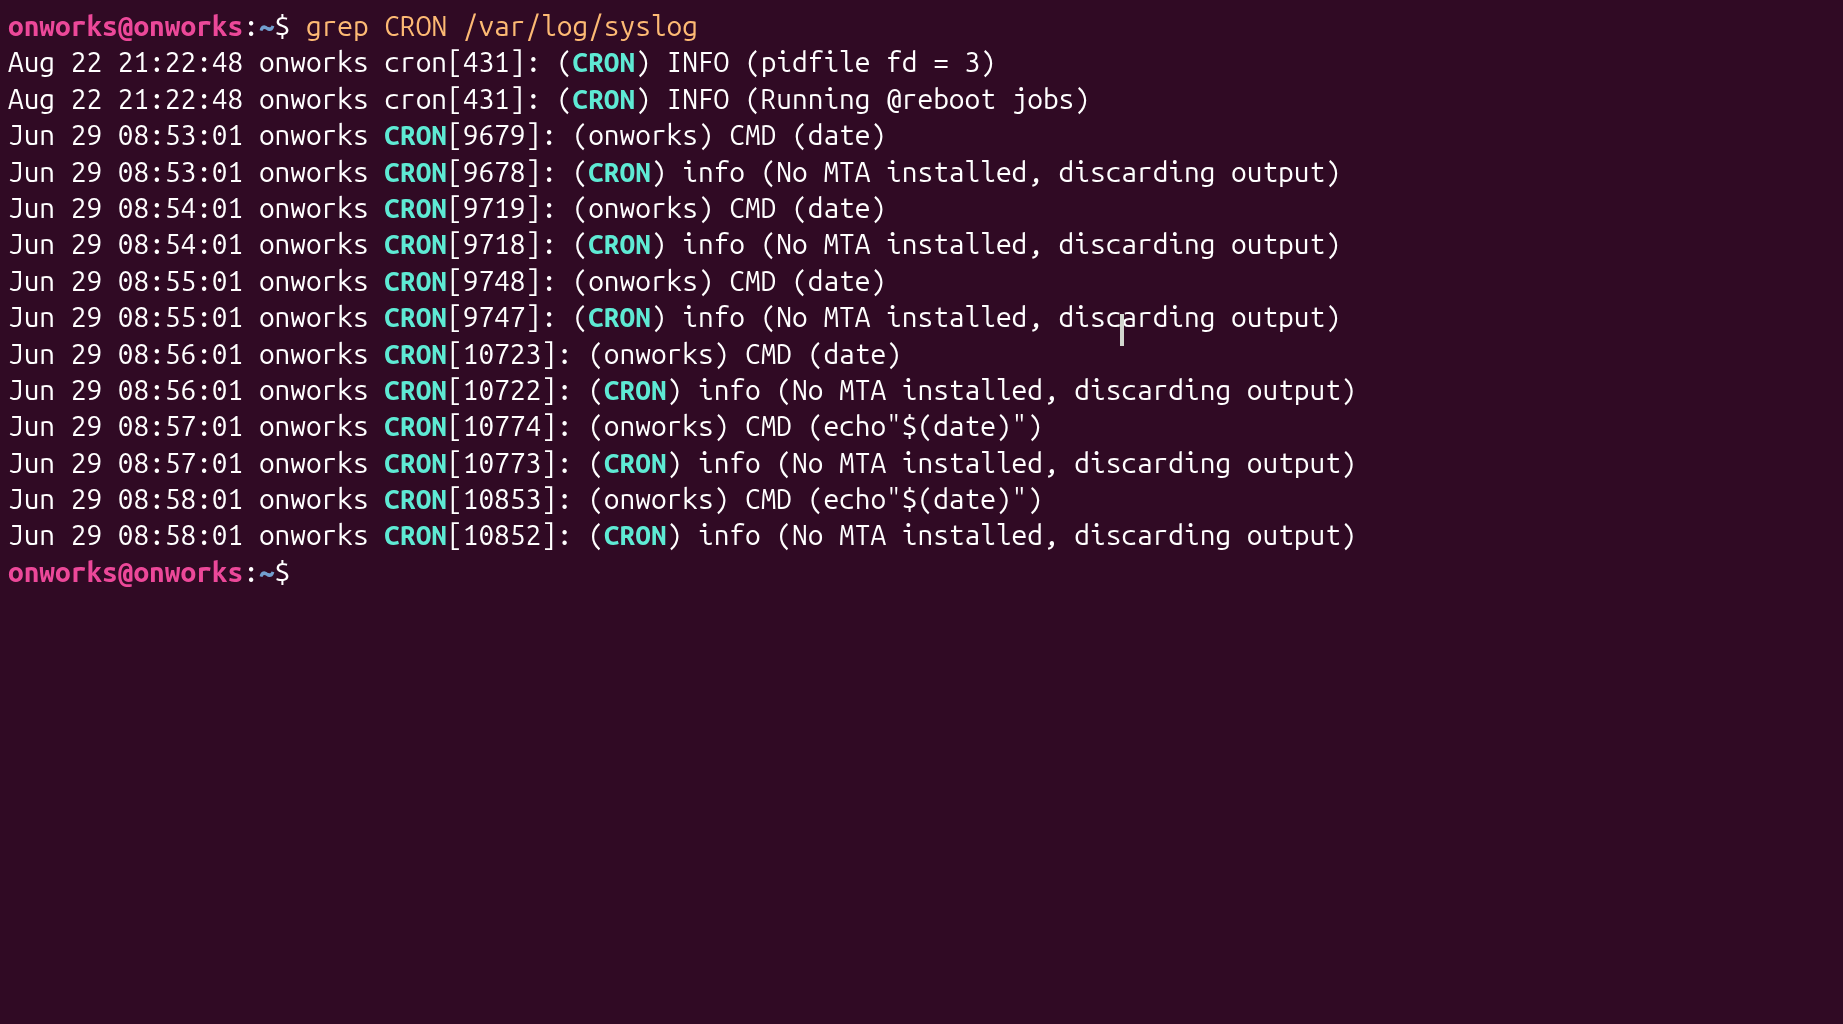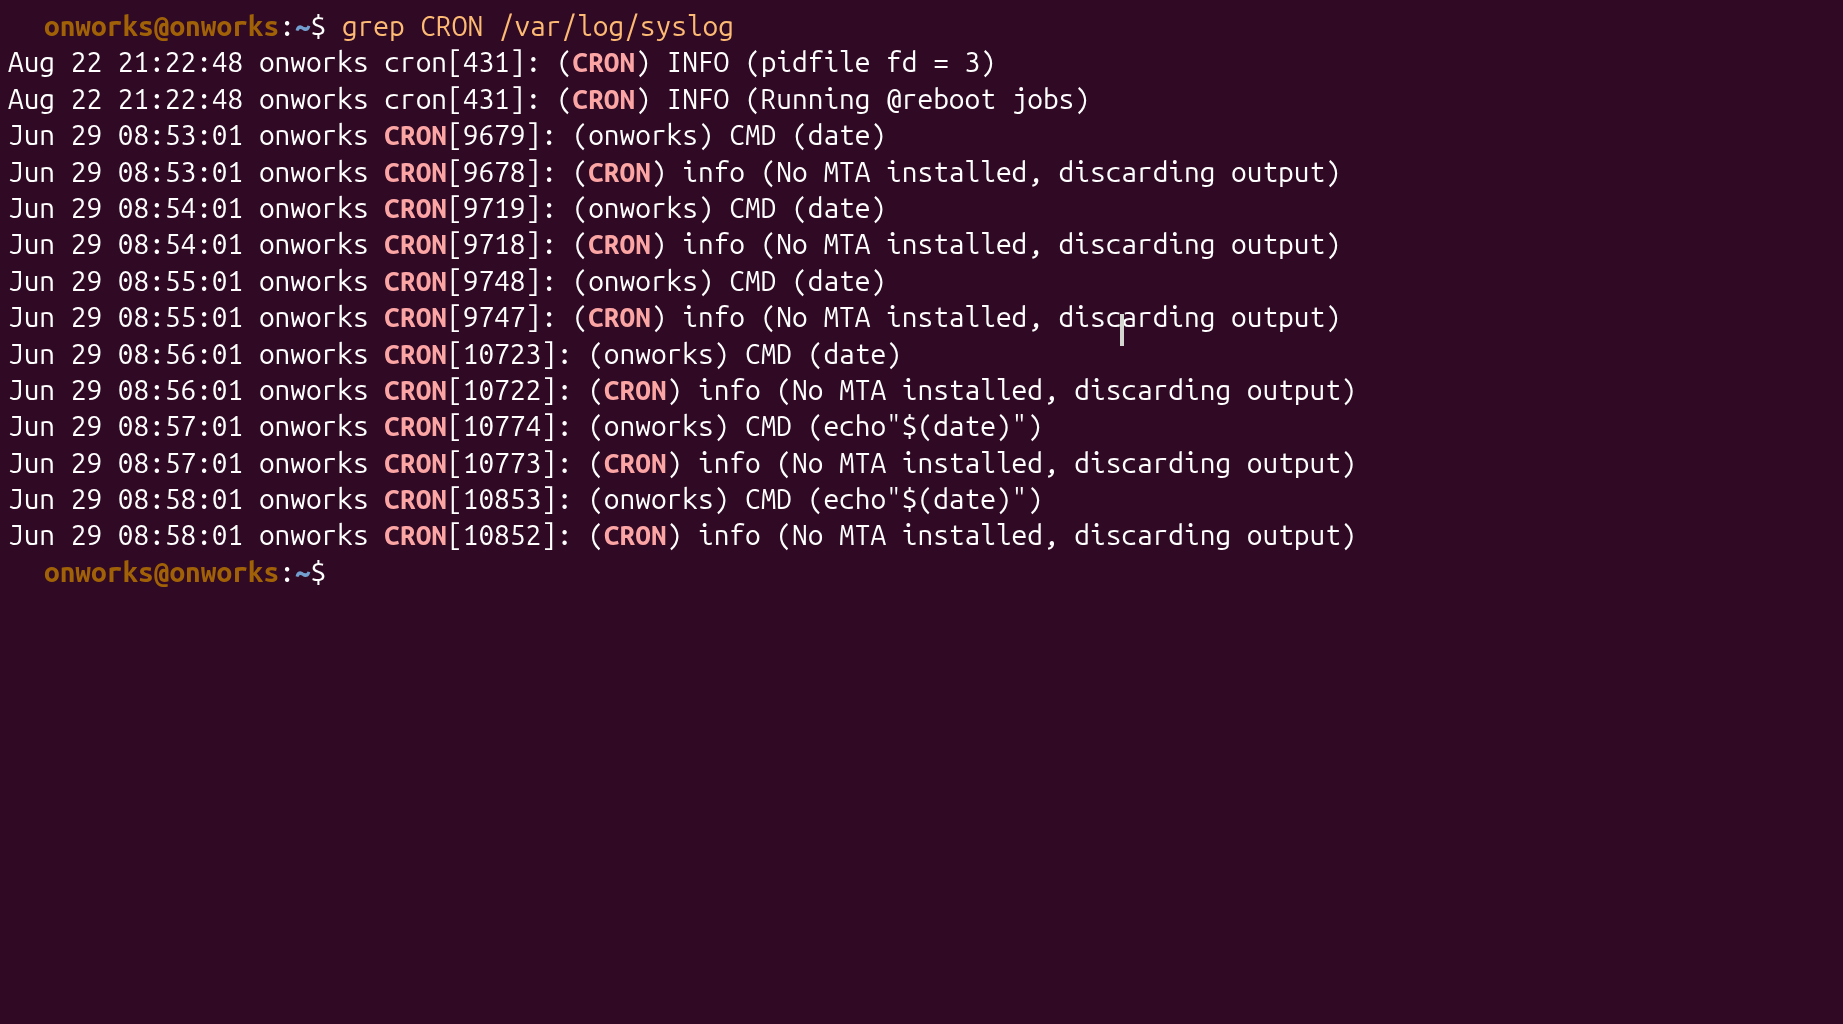--- a/index.html
+++ b/index.html
@@ -16,39 +16,38 @@
       padding: 8px;
       width: 1843px;
       min-height: 1024px;
       overflow-wrap: break-word;
       word-break: break-all;
     }
     .terminal {
       white-space: pre-wrap;
     }
     .prompt-user {
-      color: #a16207;
+      color: #ec4899;
       font-weight: bold;
-      margin-left: 36px;
     }
     .prompt-colon {
       color: #ffffff;
     }
     .prompt-path {
       color: #729fcf;
       font-weight: bold;
     }
     .prompt-dollar {
       color: #ffffff;
     }
     .cmd-text {
       color: #fdba74;
     }
     .match {
-      color: #fca5a5;
+      color: #5eead4;
       font-weight: bold;
     }
     .log-line {
       color: #ffffff;
     }
     .text-cursor {
       position: absolute;
       left: 1120px;
       top: 314px;
       width: 4px;

